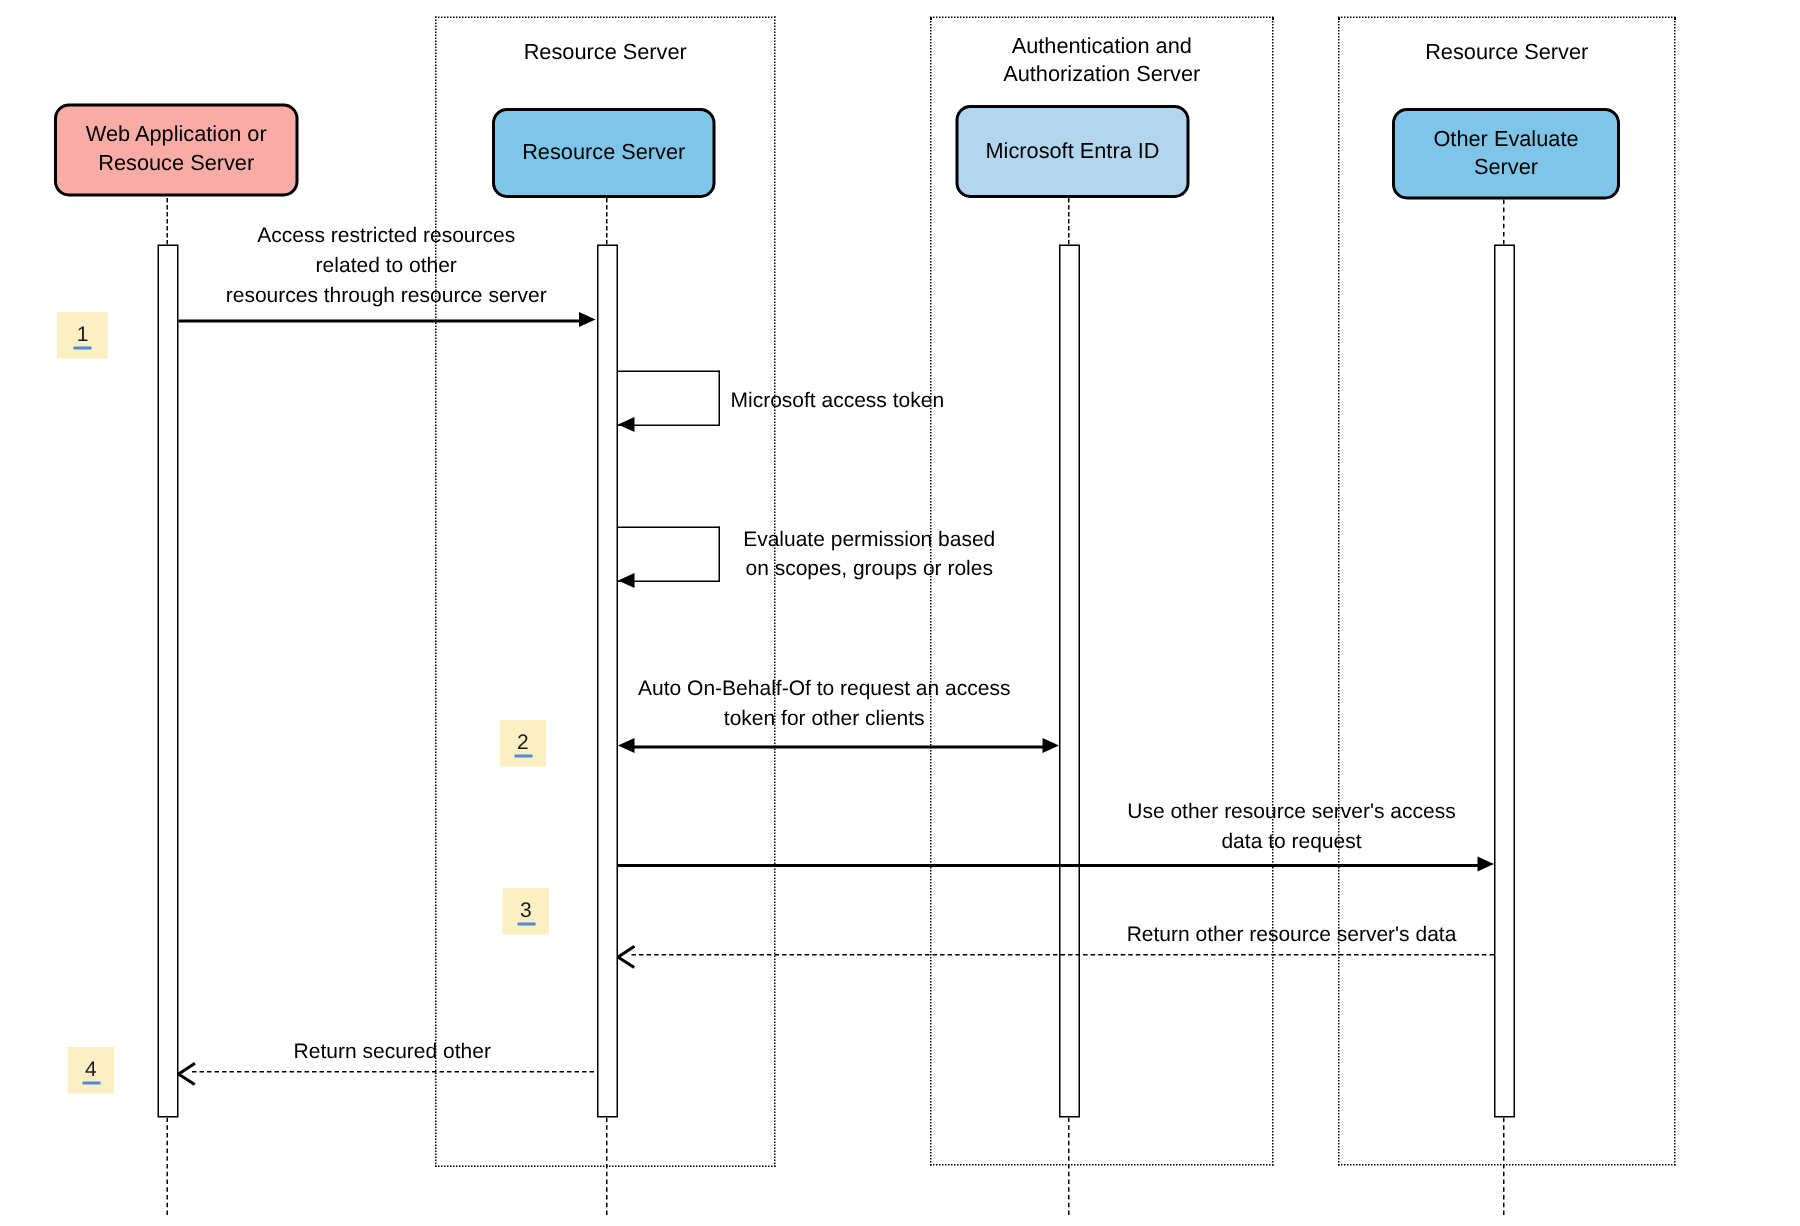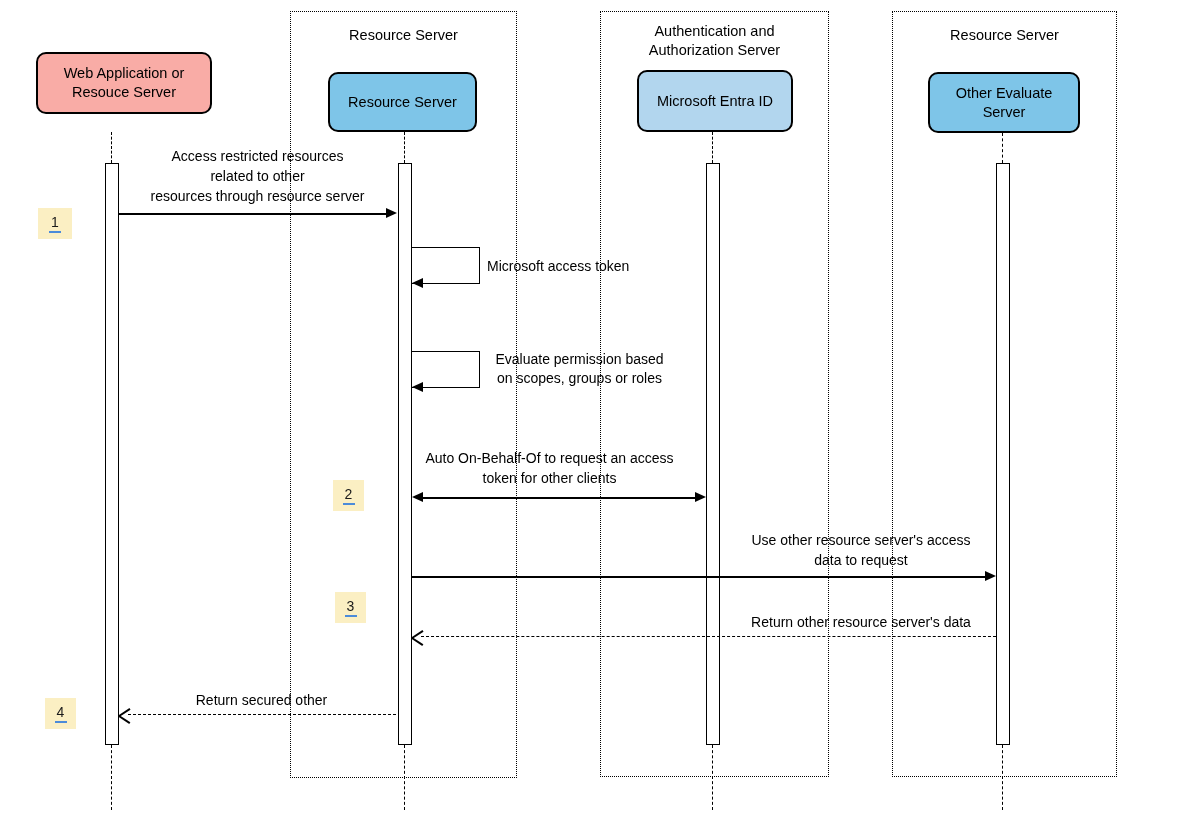--- a/index.html
+++ b/index.html
@@ -41,29 +41,29 @@
   .badge .ul{width:12px;height:2px;background:#4C8BD9;margin-top:1px;}
 </style>
 </head>
 <body>
 
 <div class="canvas">
 
   <div class="frame" style="left:290px;top:11px;width:225px;height:765px;">
     <div class="frame-label">Resource Server</div>
   </div>
-  <div class="frame" style="left:600px;top:11px;width:227px;height:764px;">
+  <div class="frame" style="left:620px;top:11px;width:227px;height:764px;">
     <div class="frame-label" style="top:10px;">Authentication and
 Authorization Server</div>
   </div>
   <div class="frame" style="left:892px;top:11px;width:223px;height:764px;">
     <div class="frame-label">Resource Server</div>
   </div>
 
-  <div class="actor pink" style="left:36px;top:52px;width:176px;height:62px;">Web Application or
+  <div class="actor pink" style="left:36px;top:69px;width:163px;height:62px;">Web Application or
 Resouce Server</div>
   <div class="actor blue" style="left:328px;top:72px;width:149px;height:60px;">Resource Server</div>
   <div class="actor lightblue" style="left:637px;top:70px;width:156px;height:62px;">Microsoft Entra ID</div>
   <div class="actor blue" style="left:928px;top:72px;width:152px;height:61px;">Other Evaluate
 Server</div>
 
   <div class="lifeline" style="left:111px;top:132px;height:31px;"></div>
   <div class="lifeline" style="left:404px;top:132px;height:31px;"></div>
   <div class="lifeline" style="left:712px;top:132px;height:31px;"></div>
   <div class="lifeline" style="left:1002px;top:133px;height:30px;"></div>

